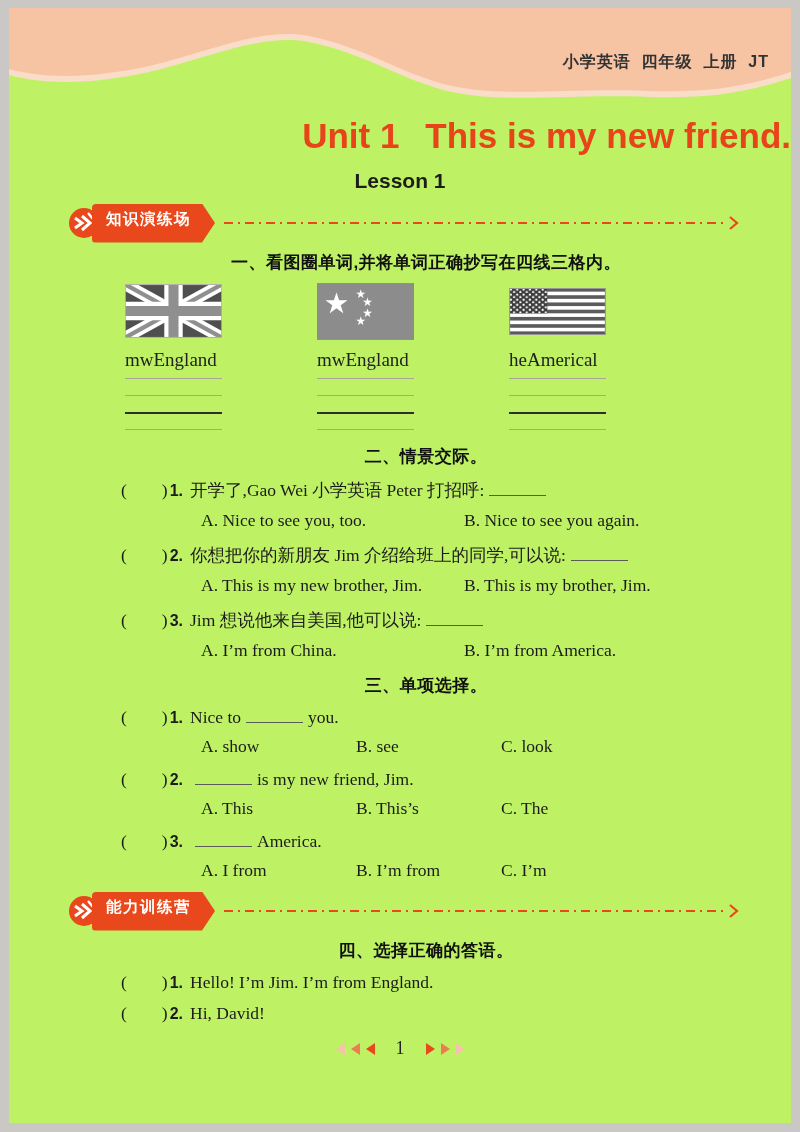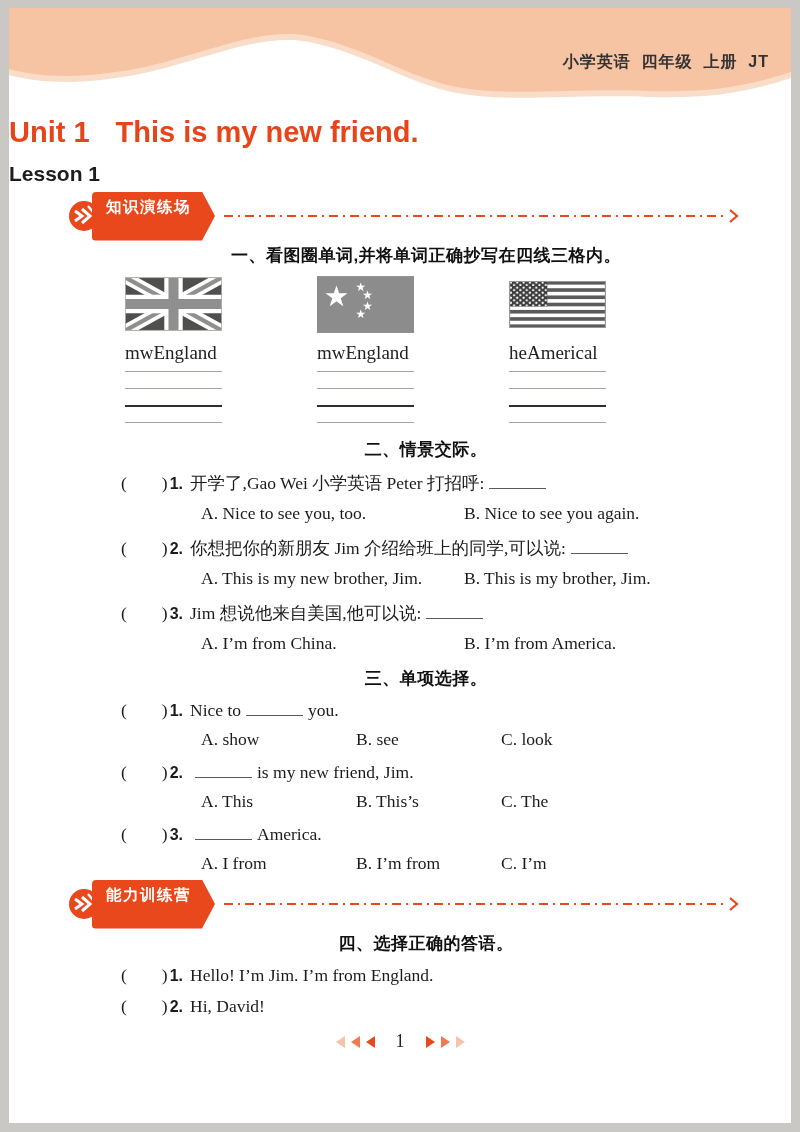--- a/index.html
+++ b/index.html
@@ -5,50 +5,50 @@
   html,body { margin:0; padding:0; }
   body {
     width:800px; height:1132px;
     background:#c9c8c5;
     position:relative;
     font-family:"Liberation Serif","DejaVu Serif",serif;
     color:#1b1b1b;
   }
   .page {
     position:absolute; left:9px; top:8px; right:9px; bottom:9px;
-    background:#ffffff; overflow:hidden;
+    background:#bef264; overflow:hidden;
   }
   
   .hdr { position:relative; height:96px; }
   .hdr svg { display:block; width:100%; height:96px; }
   .booklet {
     position:absolute; top:44px; right:22px;
     font-family:"Liberation Sans","DejaVu Sans",sans-serif;
     font-weight:bold; font-size:16px; color:#333;
     white-space:pre; letter-spacing:1px;
   }
   .title {
-    text-align:left; margin-top:12px;
-    font-family:"Liberation Sans","DejaVu Sans",sans-serif;
-    font-weight:bold; font-size:29px; color:#e8441a;
+    text-align:right; margin-top:12px;
+    font-family:"Liberation Sans","DejaVu Sans",sans-serif;
+    font-weight:bold; font-size:35px; color:#e8441a;
   }
   .title .unit { margin-right:26px; }
   .lesson {
-    margin-top:13px;
+    text-align:center; margin-top:13px;
     font-family:"Liberation Sans","DejaVu Sans",sans-serif;
     font-weight:bold; font-size:21px; color:#1d1d1d;
   }
   
   .banner { display:flex; align-items:center; margin:15px 52px 6px 60px; height:30px; }
   .banner .icon svg { display:block; }
   .badge {
     background:#e8481b; color:#fff;
     font-family:"Liberation Sans","DejaVu Sans",sans-serif;
     font-weight:bold; font-size:15.5px; letter-spacing:1.5px;
-    padding:5px 24px 23px 14px; margin-left:-7px;
+    padding:5px 24px 13px 14px; margin-left:-7px;
     border-radius:4px 0 0 4px;
     clip-path:polygon(0 0, calc(100% - 13px) 0, 100% 50%, calc(100% - 13px) 100%, 0 100%);
     position:relative; z-index:1;
   }
   .dashline { flex:1; height:14px; margin-left:9px; }
   .arrowhead { flex:0 0 auto; }
   .content { padding:0 28px 0 80px; }
   .sec-h {
     font-family:"Liberation Sans","DejaVu Sans",sans-serif;
     font-weight:bold; font-size:17px; color:#111;

